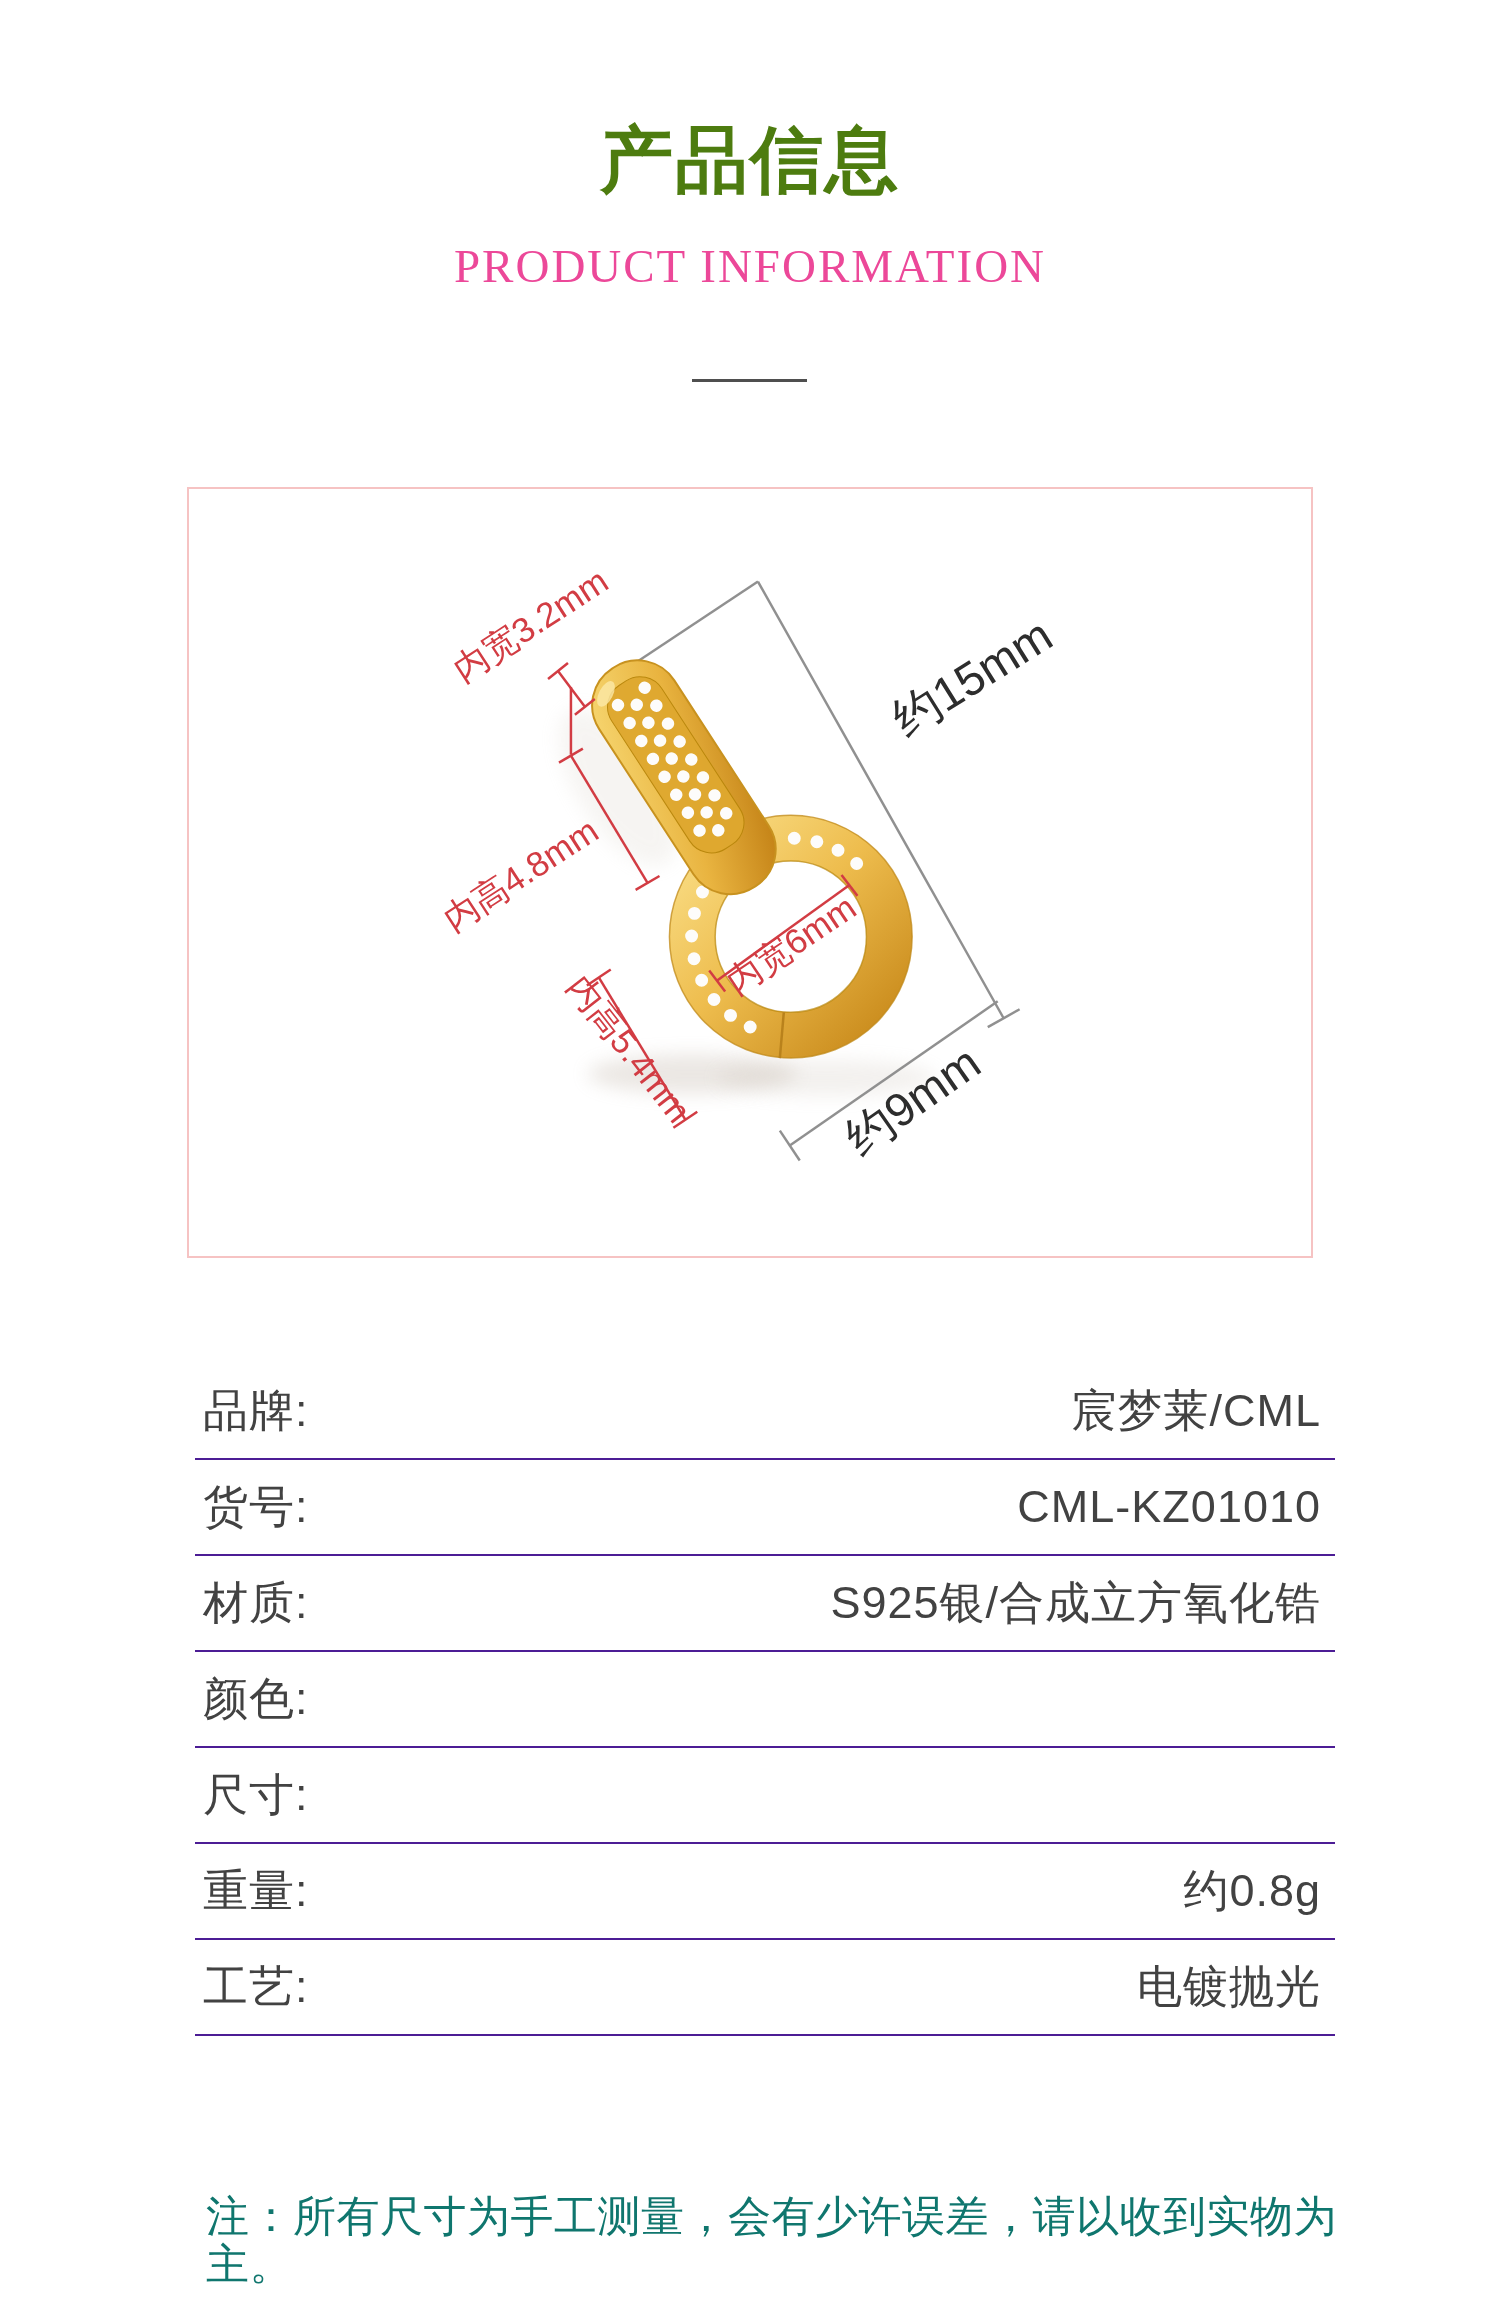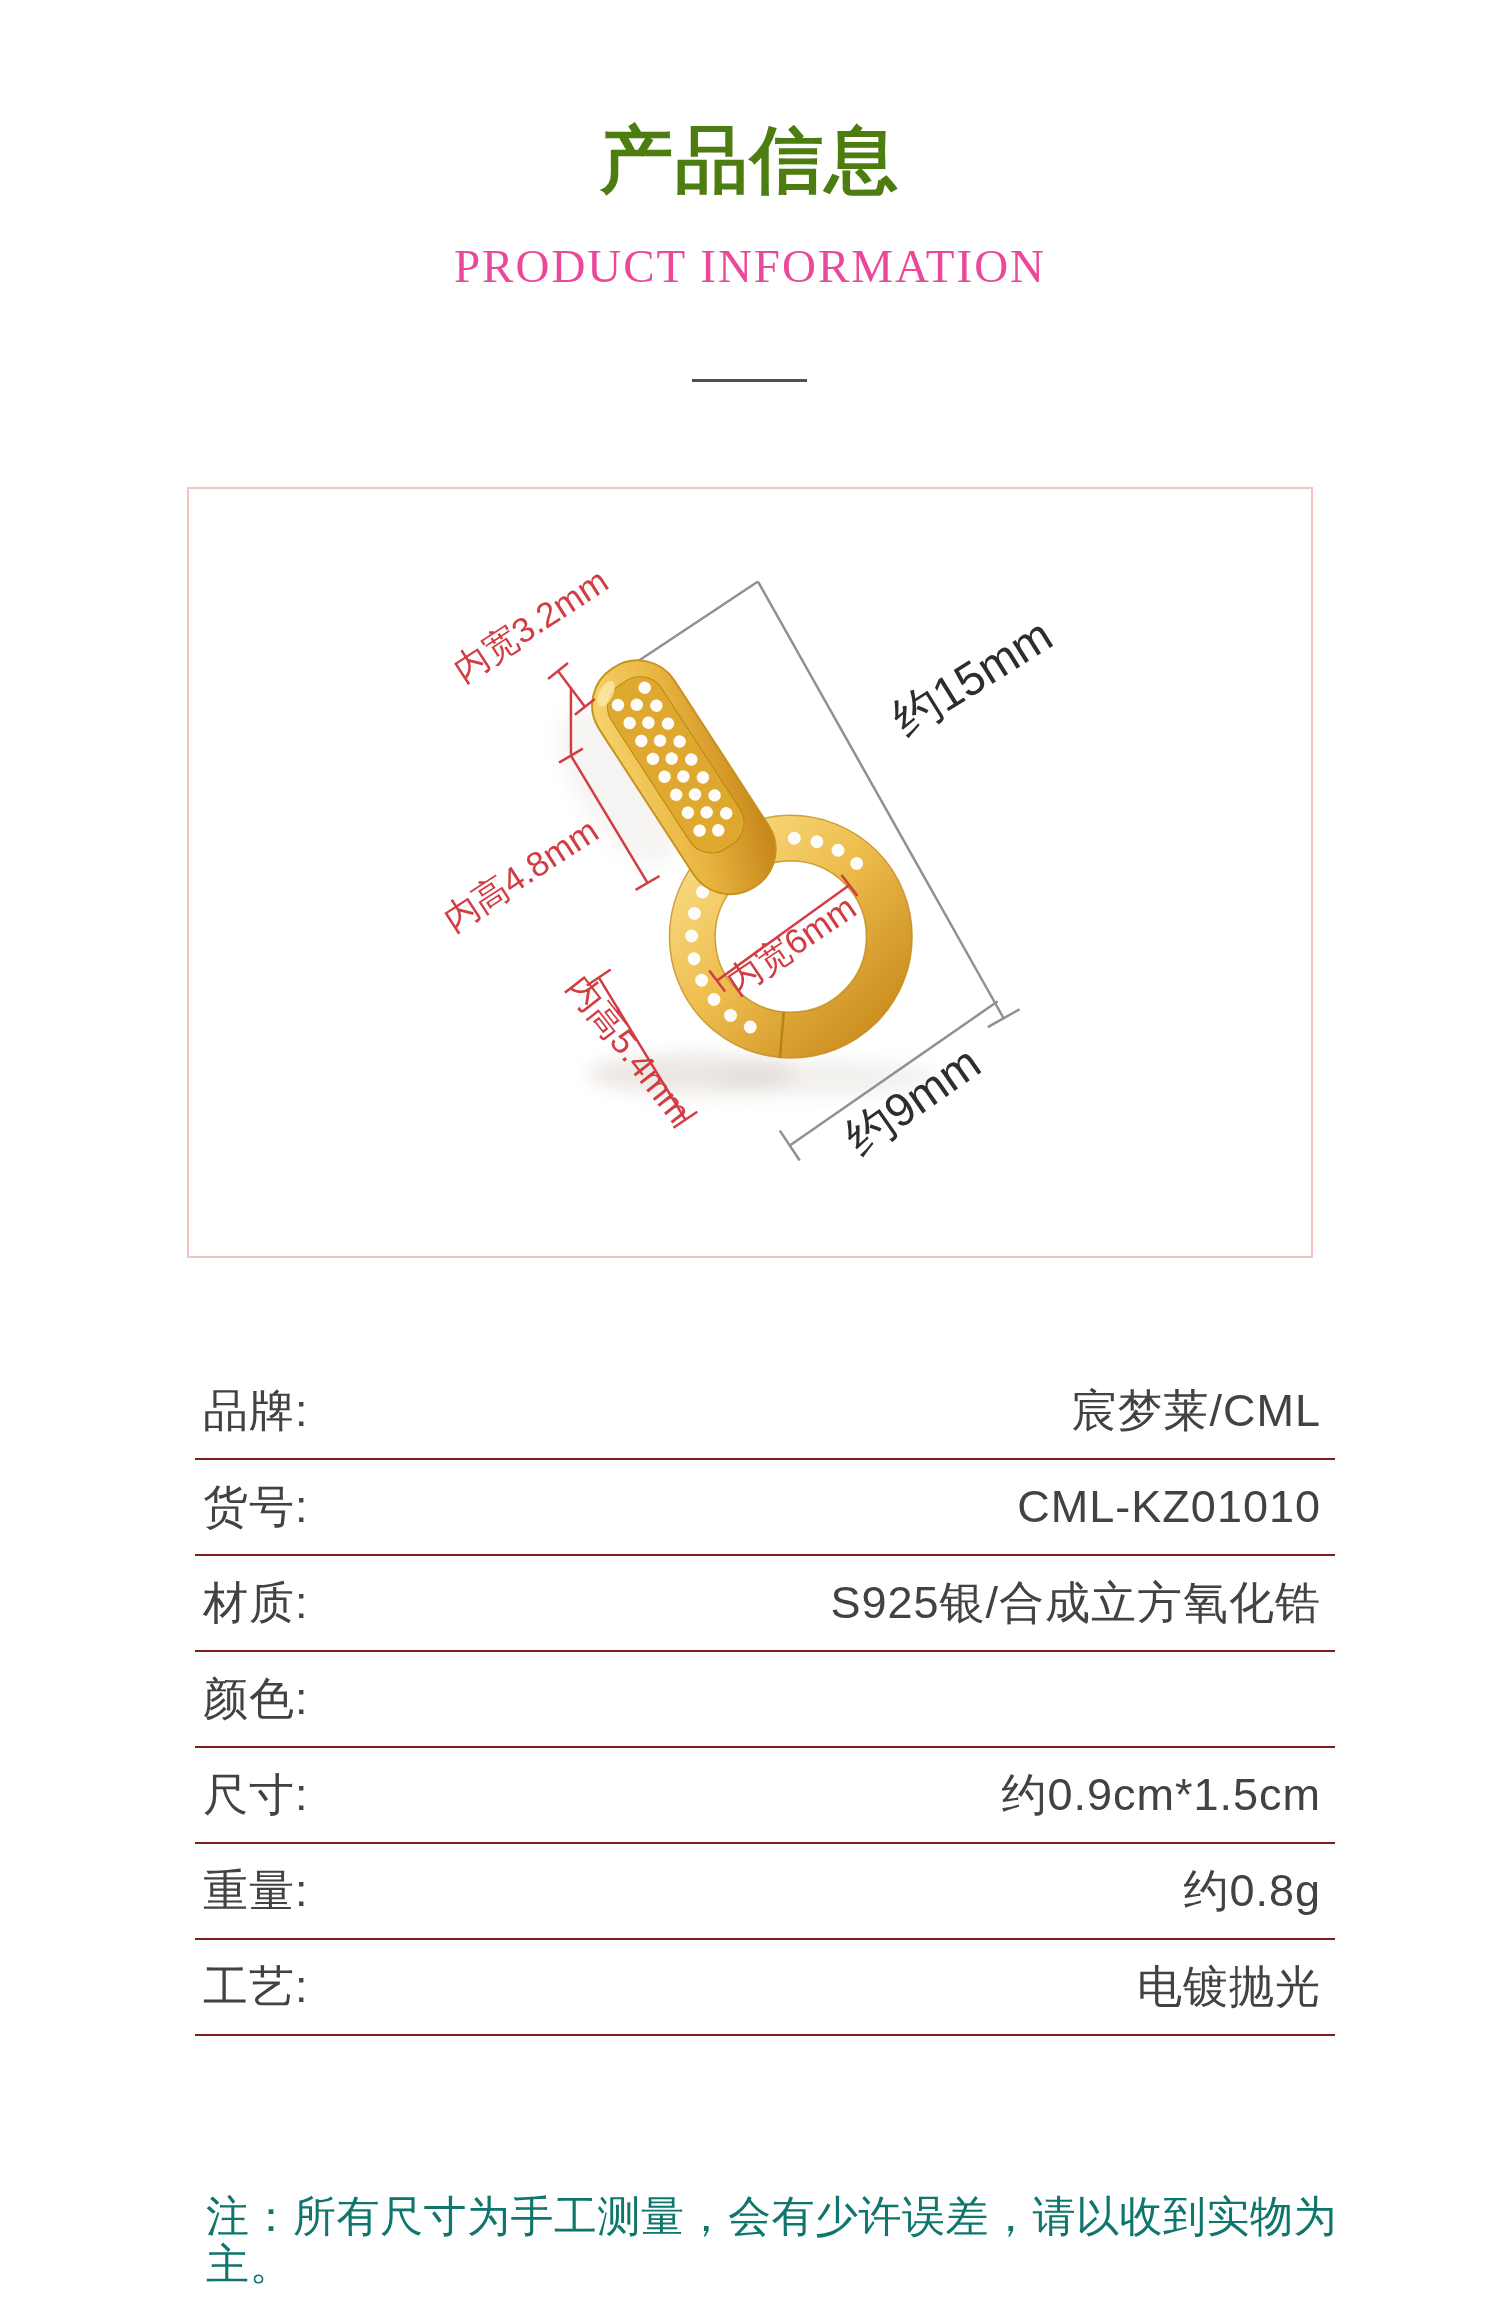--- a/index.html
+++ b/index.html
@@ -23,21 +23,21 @@
   .figure-box{
     position:absolute;top:487px;left:187px;width:1126px;height:771px;
     border:2px solid #f6c3c3;box-sizing:border-box;background:#ffffff;
   }
   .figure-box svg{display:block;width:100%;height:100%;}
   .spec-table{
     position:absolute;top:1364px;left:195px;width:1140px;
   }
   .trow{
     height:96px;display:flex;align-items:center;justify-content:space-between;
-    border-bottom:2px solid #7f1d1d;box-sizing:border-box;
+    border-bottom:2px solid #4c1d95;box-sizing:border-box;
     font-size:45px;color:#424242;font-weight:500;
   }
   .tlabel{padding-left:8px;letter-spacing:1px;}
   .tvalue{padding-right:14px;letter-spacing:1px;}
   .note{
     position:absolute;top:2192px;left:206px;width:1160px;
     font-size:43px;line-height:48px;color:#0f766e;font-weight:500;letter-spacing:0.5px;
   }
   .dim-text{font-family:"Liberation Sans","DejaVu Sans",sans-serif;font-weight:500;}
 </style>
@@ -138,21 +138,20 @@
     </div>
     <div class="trow">
       <span class="tlabel">材质:</span>
       <span class="tvalue">S925银/合成立方氧化锆</span>
     </div>
     <div class="trow">
       <span class="tlabel">颜色:</span>
     </div>
     <div class="trow">
       <span class="tlabel">尺寸:</span>
-      <span class="tvalue">约0.9cm*1.5cm</span>
     </div>
     <div class="trow">
       <span class="tlabel">重量:</span>
       <span class="tvalue">约0.8g</span>
     </div>
     <div class="trow">
       <span class="tlabel">工艺:</span>
       <span class="tvalue">电镀抛光</span>
     </div>
   </div>

